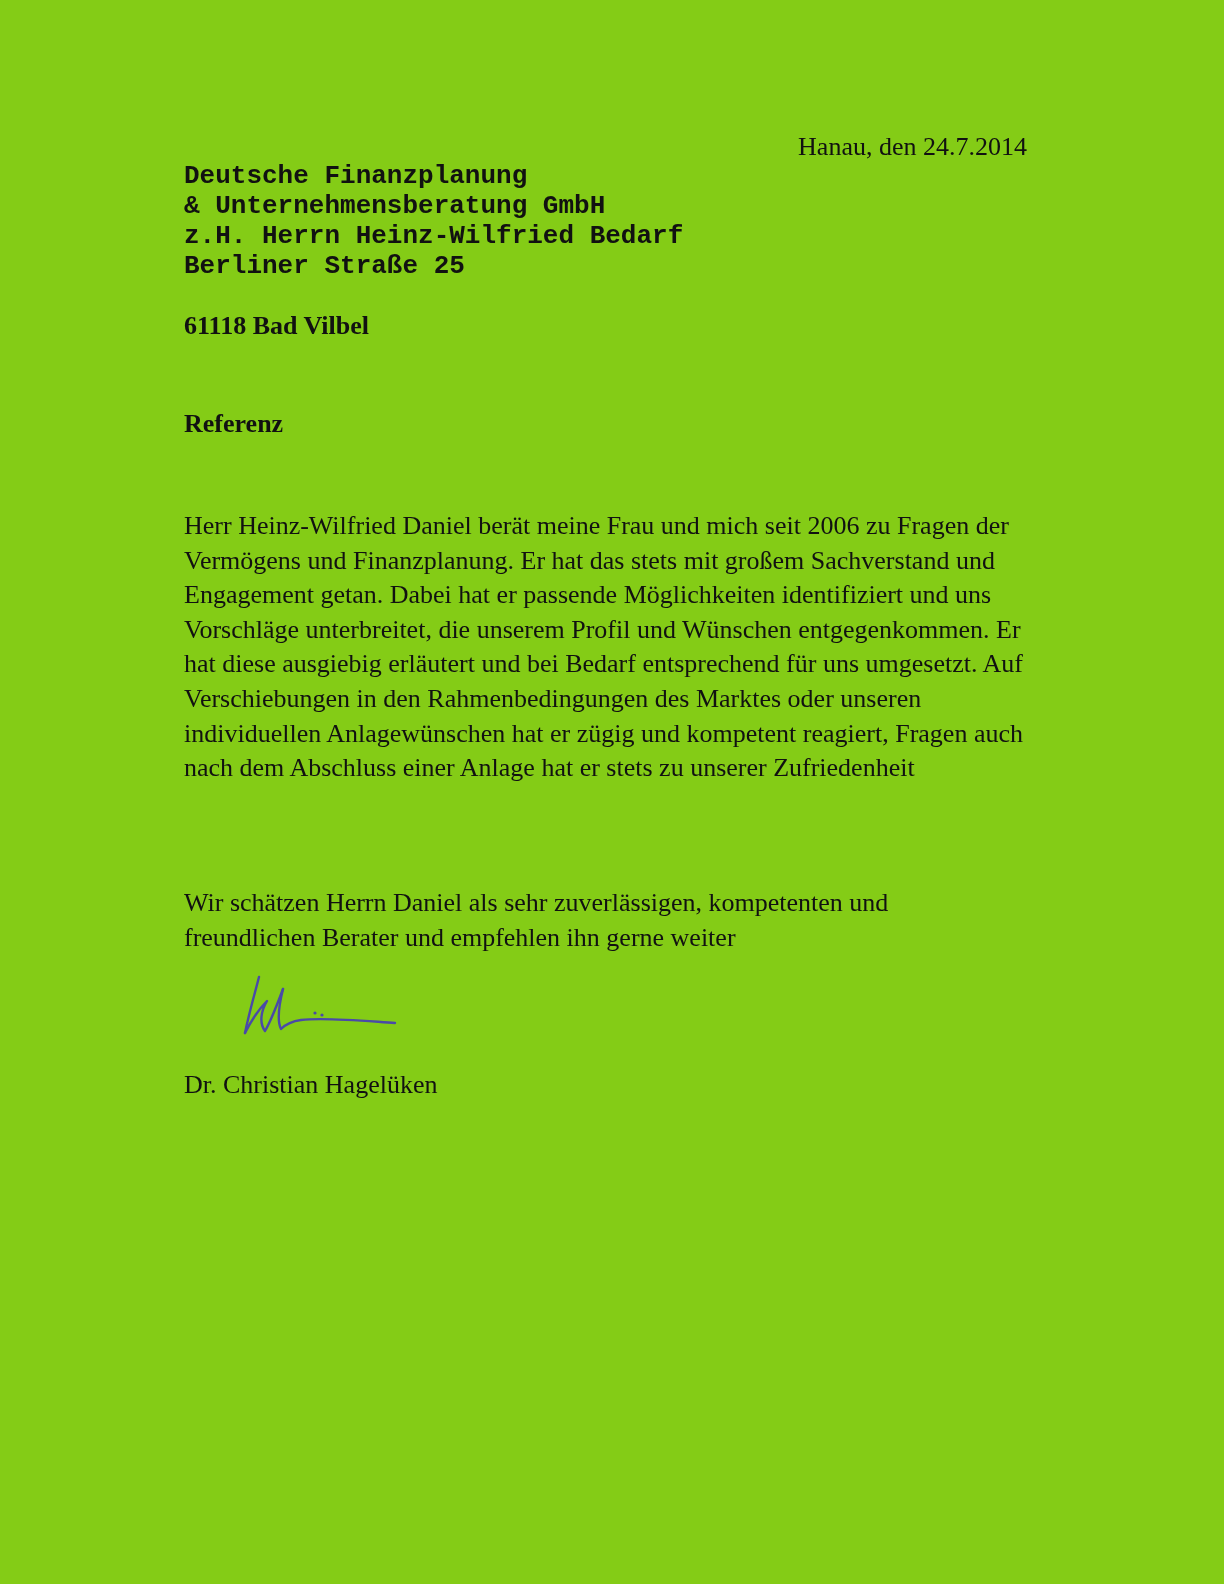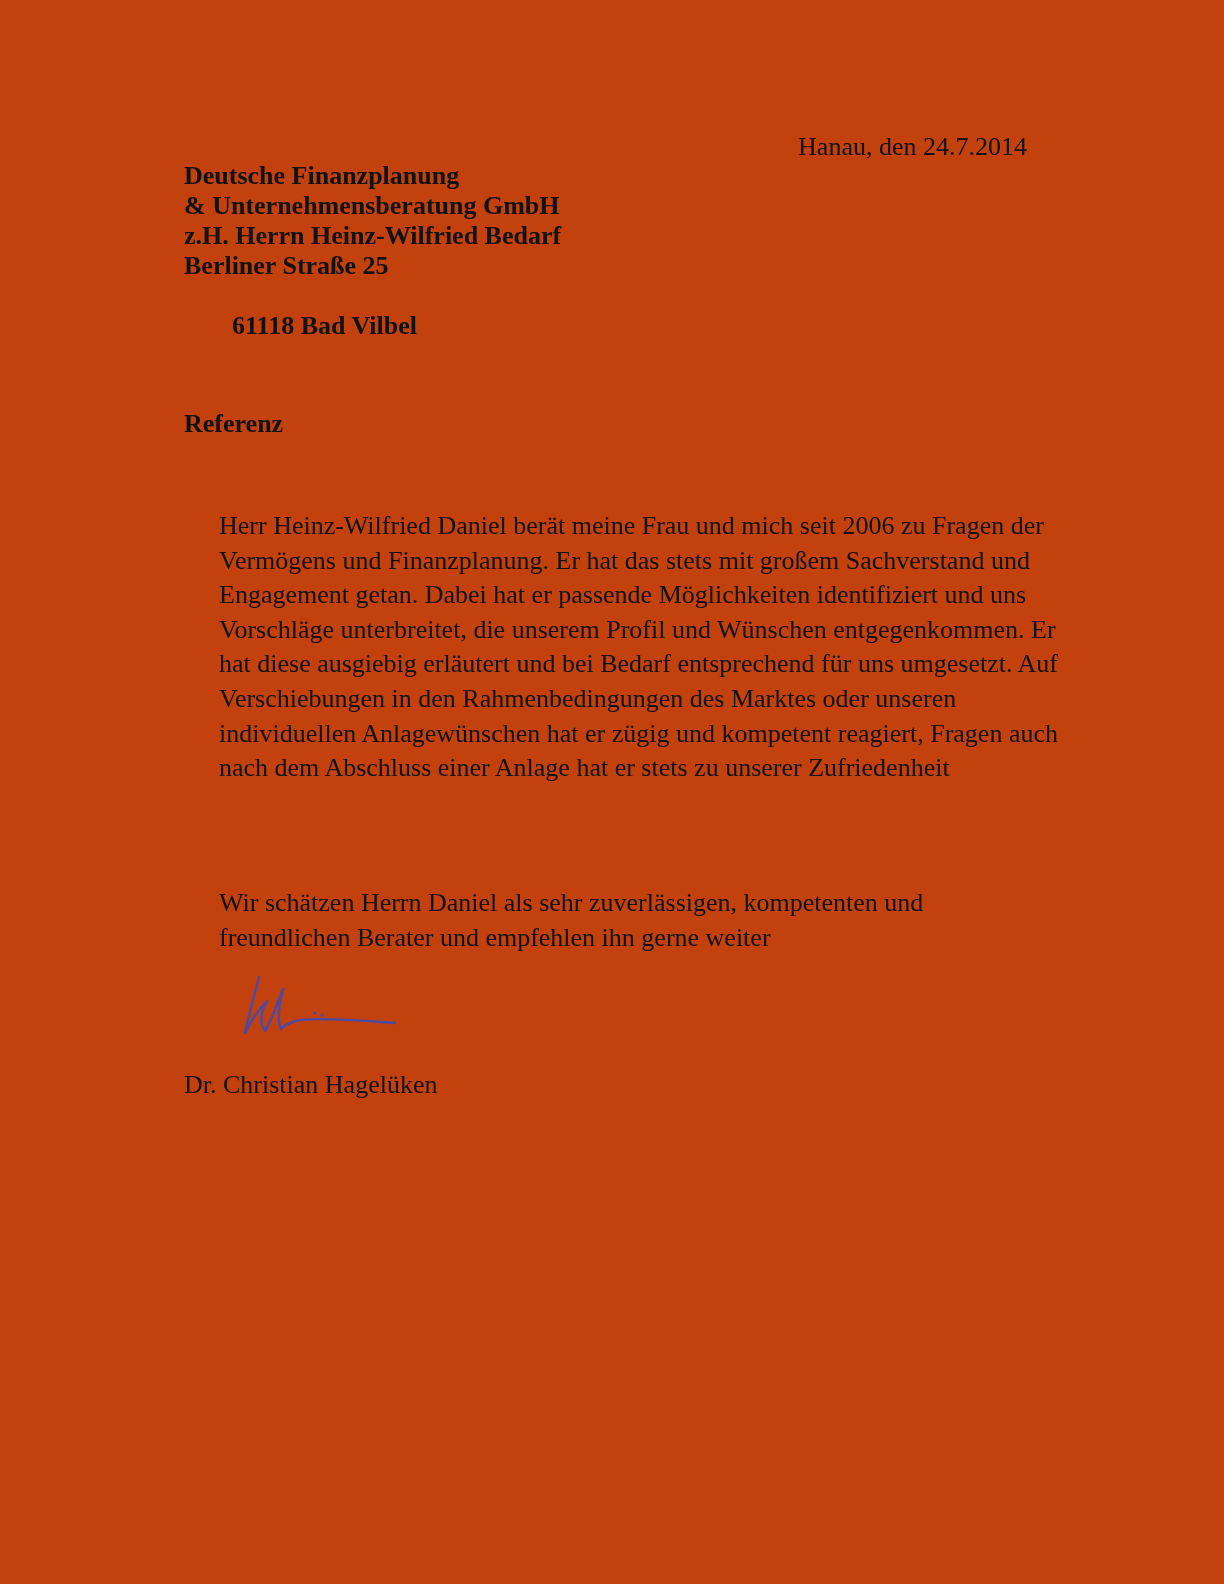--- a/index.html
+++ b/index.html
@@ -13,72 +13,71 @@
       position: relative;
       overflow: hidden;
       font-family: "Liberation Serif", "DejaVu Serif", serif;
       color: #111111;
     }
     .page {
       position: absolute;
       left: 0; top: 0;
       width: 1224px;
       height: 1584px;
-      background: #c2410c;
+      background: #84cc16;
     }
     .date {
       position: absolute;
       right: 197px;
       top: 130px;
       font-size: 26px;
       line-height: 34px;
       white-space: nowrap;
     }
     .address {
       position: absolute;
       left: 184px;
       top: 161px;
       font-size: 26px;
       font-weight: bold;
       line-height: 30px;
     }
     .address .line {
       display: block;
       white-space: nowrap;
+      font-family: Liberation Mono, monospace;
     }
     .city {
       position: absolute;
       left: 184px;
       top: 311px;
       font-size: 26px;
       font-weight: bold;
       line-height: 30px;
       white-space: nowrap;
-      margin-left: 48px;
     }
     .subject {
       position: absolute;
       left: 184px;
       top: 409px;
       font-size: 26px;
       font-weight: bold;
       line-height: 30px;
       white-space: nowrap;
     }
     .body-para {
       position: absolute;
       left: 184px;
       width: 860px;
       font-size: 26px;
       line-height: 34.6px;
     }
     .body-para .line {
       display: block;
       white-space: nowrap;
-      margin-left: 35px;
     }
     .para1 { top: 509px; }
     .para2 { top: 886px; }
     .signature {
       position: absolute;
       left: 235px;
       top: 965px;
       width: 180px;
       height: 80px;
     }

